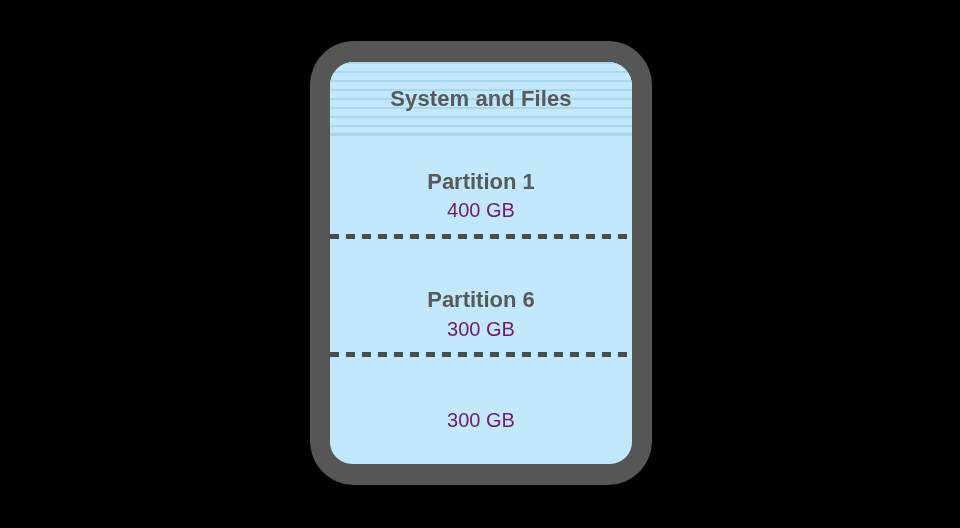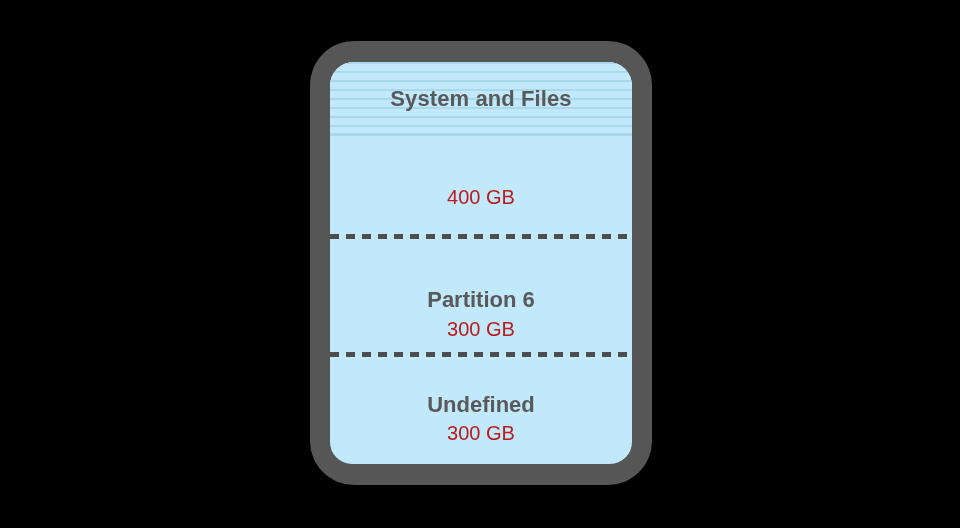--- a/index.html
+++ b/index.html
@@ -102,21 +102,21 @@
   .p-name {
     font-size: 22px;
     font-weight: bold;
     color: #595959;
     line-height: 1.25;
     white-space: nowrap;
   }
   .p-size {
     font-size: 20px;
     font-weight: normal;
-    color: #b91c1c;
+    color: #701a75;
     line-height: 1.3;
     margin-top: 2px;
     white-space: nowrap;
   }
 
   
   .divider {
     position: absolute;
     left: 0;
     right: 0;
@@ -139,30 +139,30 @@
 
   <div class="drive">
 
     <div class="volume">
 
       <div class="system-band">
         <div class="band-title">System and Files</div>
       </div>
 
       <div class="partition p1">
+        <div class="p-name">Partition 1</div>
         <div class="p-size">400 GB</div>
       </div>
 
       <div class="partition p2">
         <div class="p-name">Partition 6</div>
         <div class="p-size">300 GB</div>
       </div>
 
       <div class="partition p3">
-        <div class="p-name">Undefined</div>
         <div class="p-size">300 GB</div>
       </div>
 
       <div class="divider d1"></div>
       <div class="divider d2"></div>
 
     </div>
   </div>
 </div>
 

